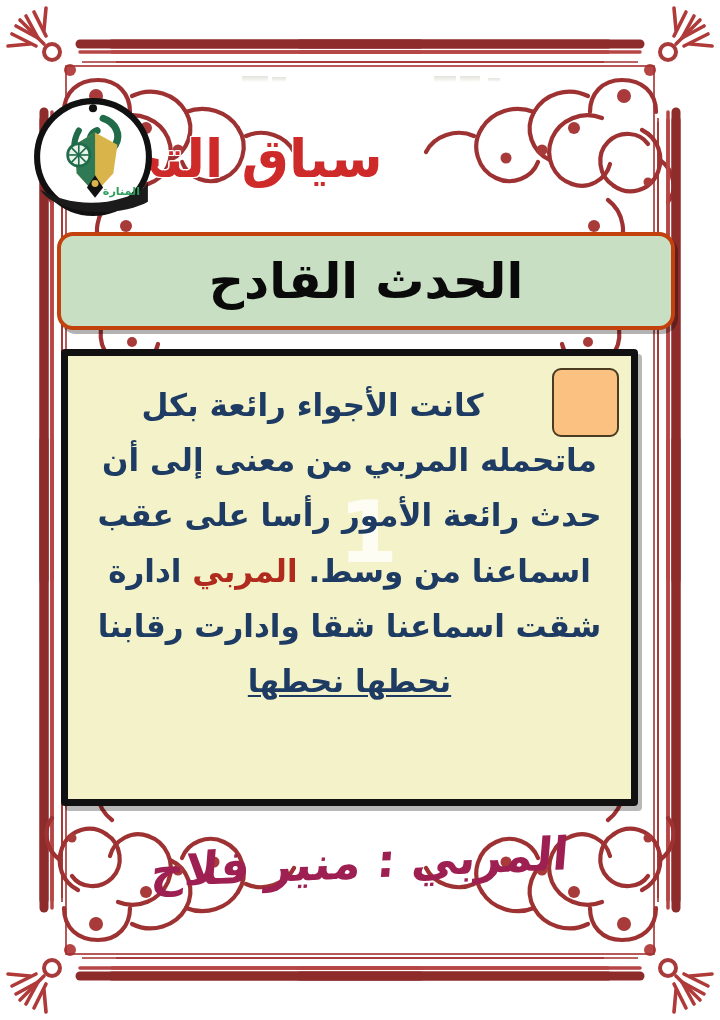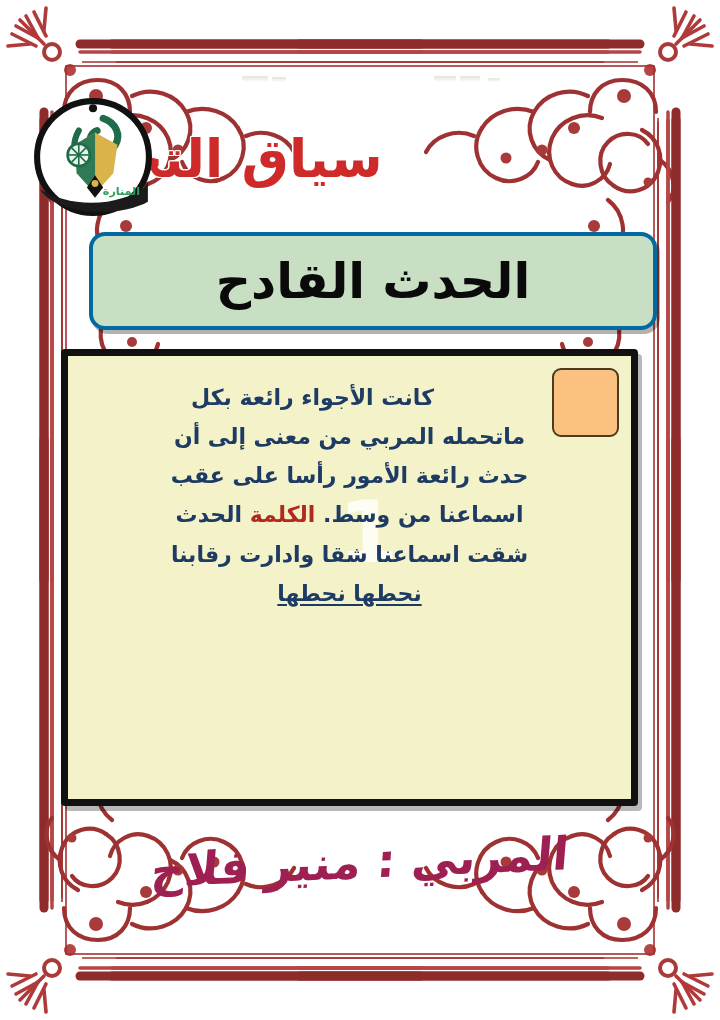--- a/index.html
+++ b/index.html
@@ -92,30 +92,29 @@
     top: 8px;
     width: 122px;
     height: 122px;
   }
 
   
   .green-box {
     position: absolute;
     top: 192px;
     left: 11px;
-    width: 568px;
+    width: 618px;
     height: 98px;
     background: #c8dfc3;
-    border: 4px solid #0369a1;
+    border: 4px solid #c2410c;
     border-radius: 16px;
     display: flex;
     align-items: center;
     justify-content: center;
     box-shadow: 3px 4px 0 rgba(0,0,0,.30);
-    margin-left: 32px;
   }
   .green-box-text {
     font-size: 49px;
     font-weight: 700;
     color: #0a0a0a;
     line-height: 1;
     white-space: nowrap;
     letter-spacing: 1px;
   }
 
@@ -153,21 +152,21 @@
     height: 69px;
     background: #fbc181;
     border: 2.5px solid #4a3b21;
     border-radius: 9px;
   }
 
   .body-text {
     position: relative;
     z-index: 2;
     padding: 22px 92px 18px 22px;
-    font-size: 22px;
+    font-size: 31px;
     font-weight: 700;
     color: #1d3b63;
     line-height: 1.78;
     text-align: center;
     letter-spacing: 0;
   }
   .body-text .line {
     display: block;
     white-space: nowrap;
   }
@@ -326,22 +325,22 @@
       <span class="watermark">1</span>
 
       <span class="orange-chip"></span>
 
       <div class="body-text">
         <span class="line l1">كانت الأجواء رائعة بكل</span>
         <span class="line l2">ماتحمله المربي من معنى إلى أن</span>
         <span class="line l3">حدث رائعة الأمور رأسا على عقب</span>
         <span class="line l4">
           <span>اسماعنا من وسط.</span>
-          <span class="hl-red">الكلمة</span>
-          <span>الحدث</span>
+          <span class="hl-red">المربي</span>
+          <span>ادارة</span>
         </span>
         <span class="line l5">شقت اسماعنا شقا وادارت رقابنا</span>
         <span class="line l6 underlined">نحطها نحطها</span>
       </div>
     </div>
 
     <div class="signature">المربي : منير فلاح</div>
 
   </div>
 </div>

